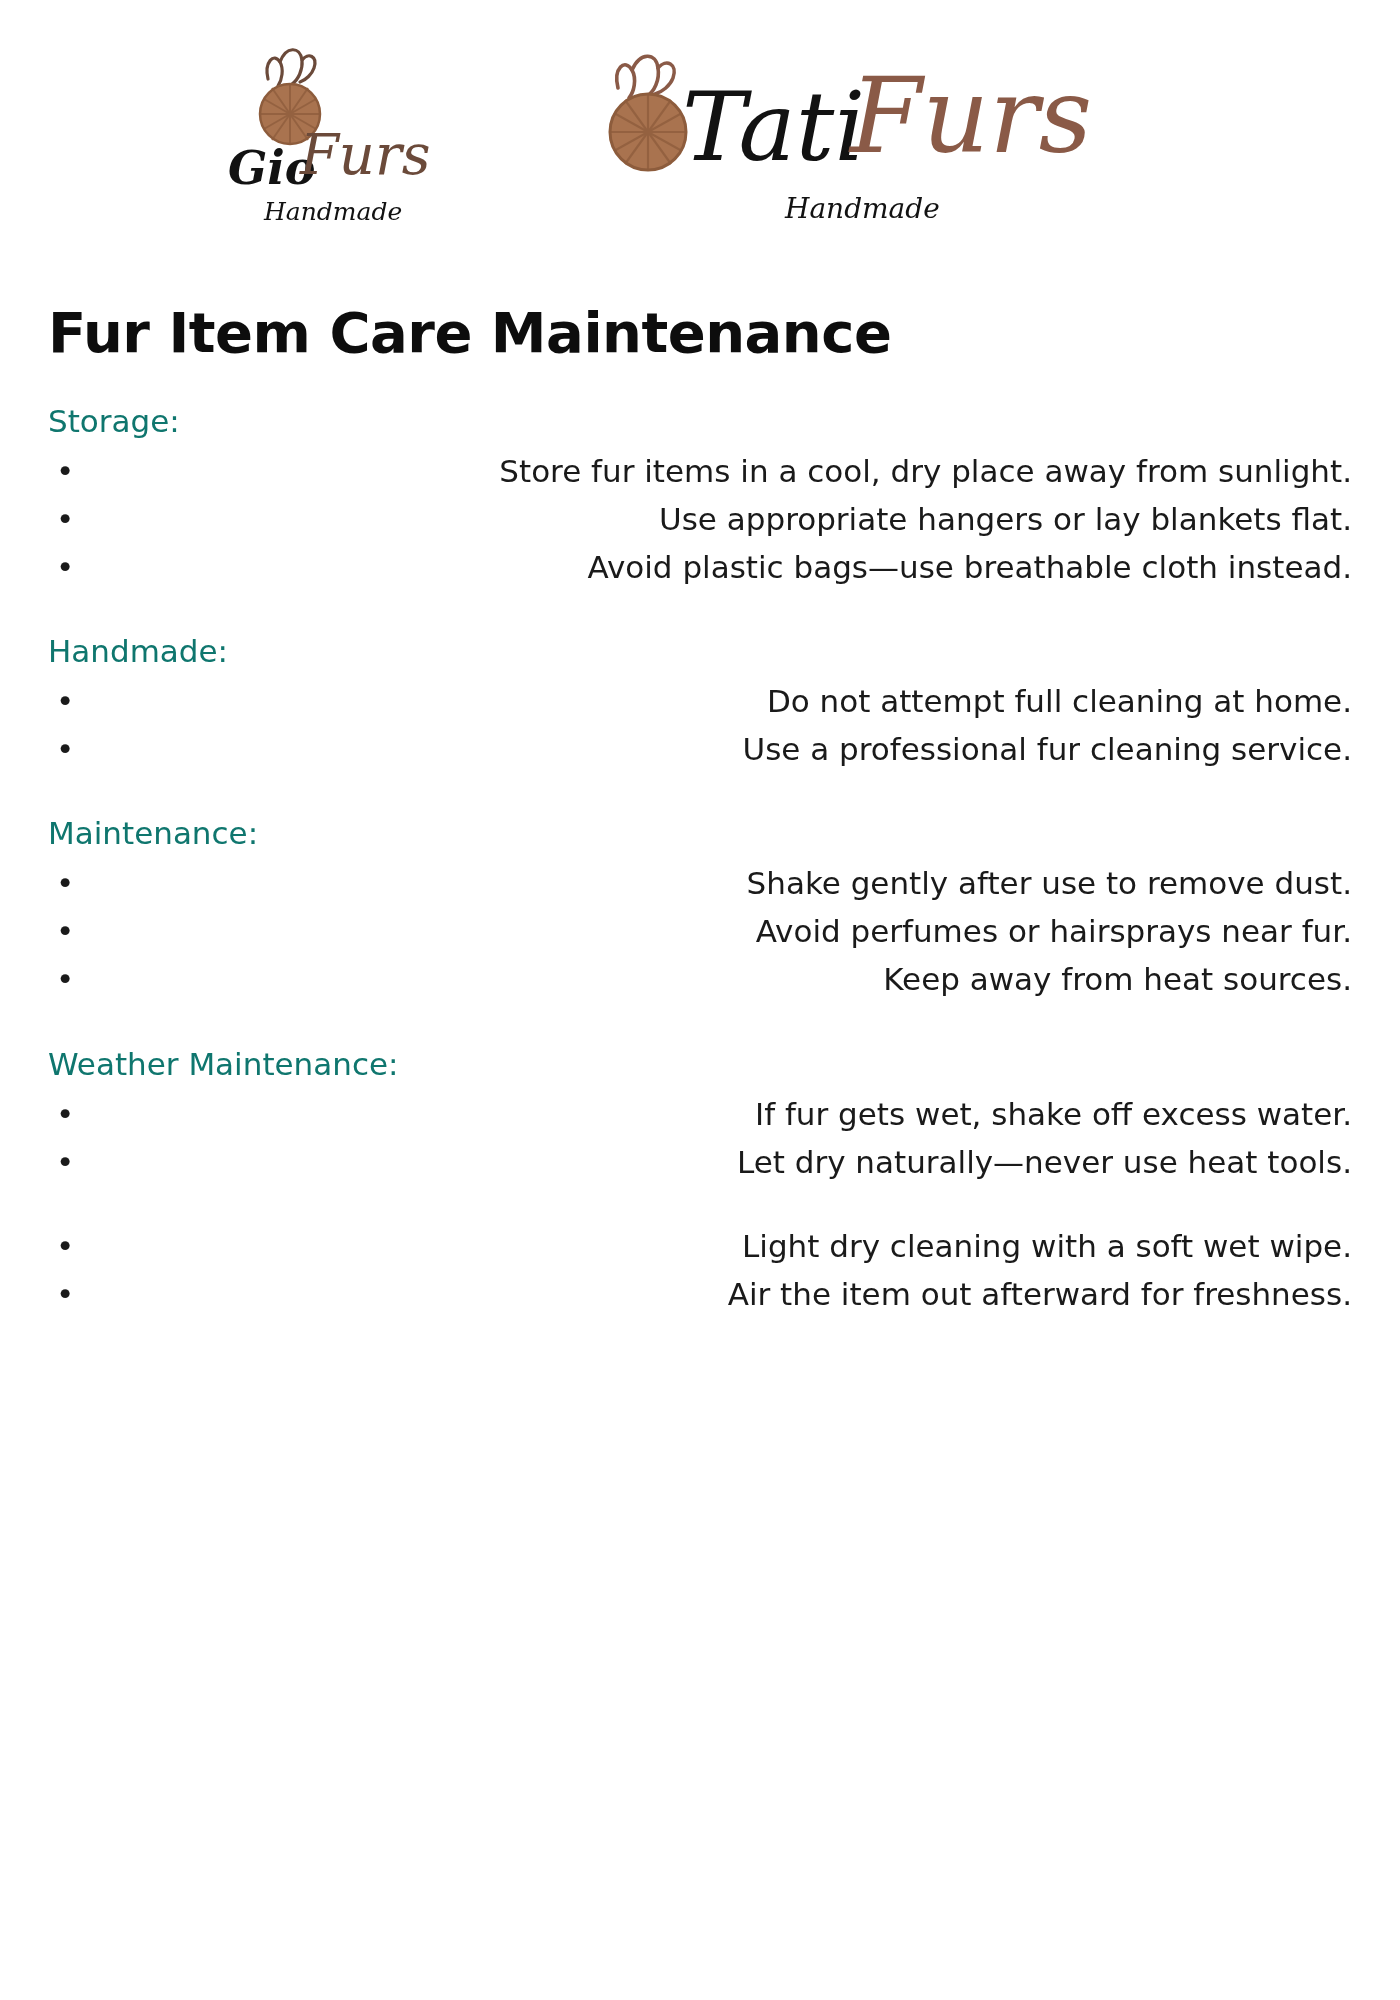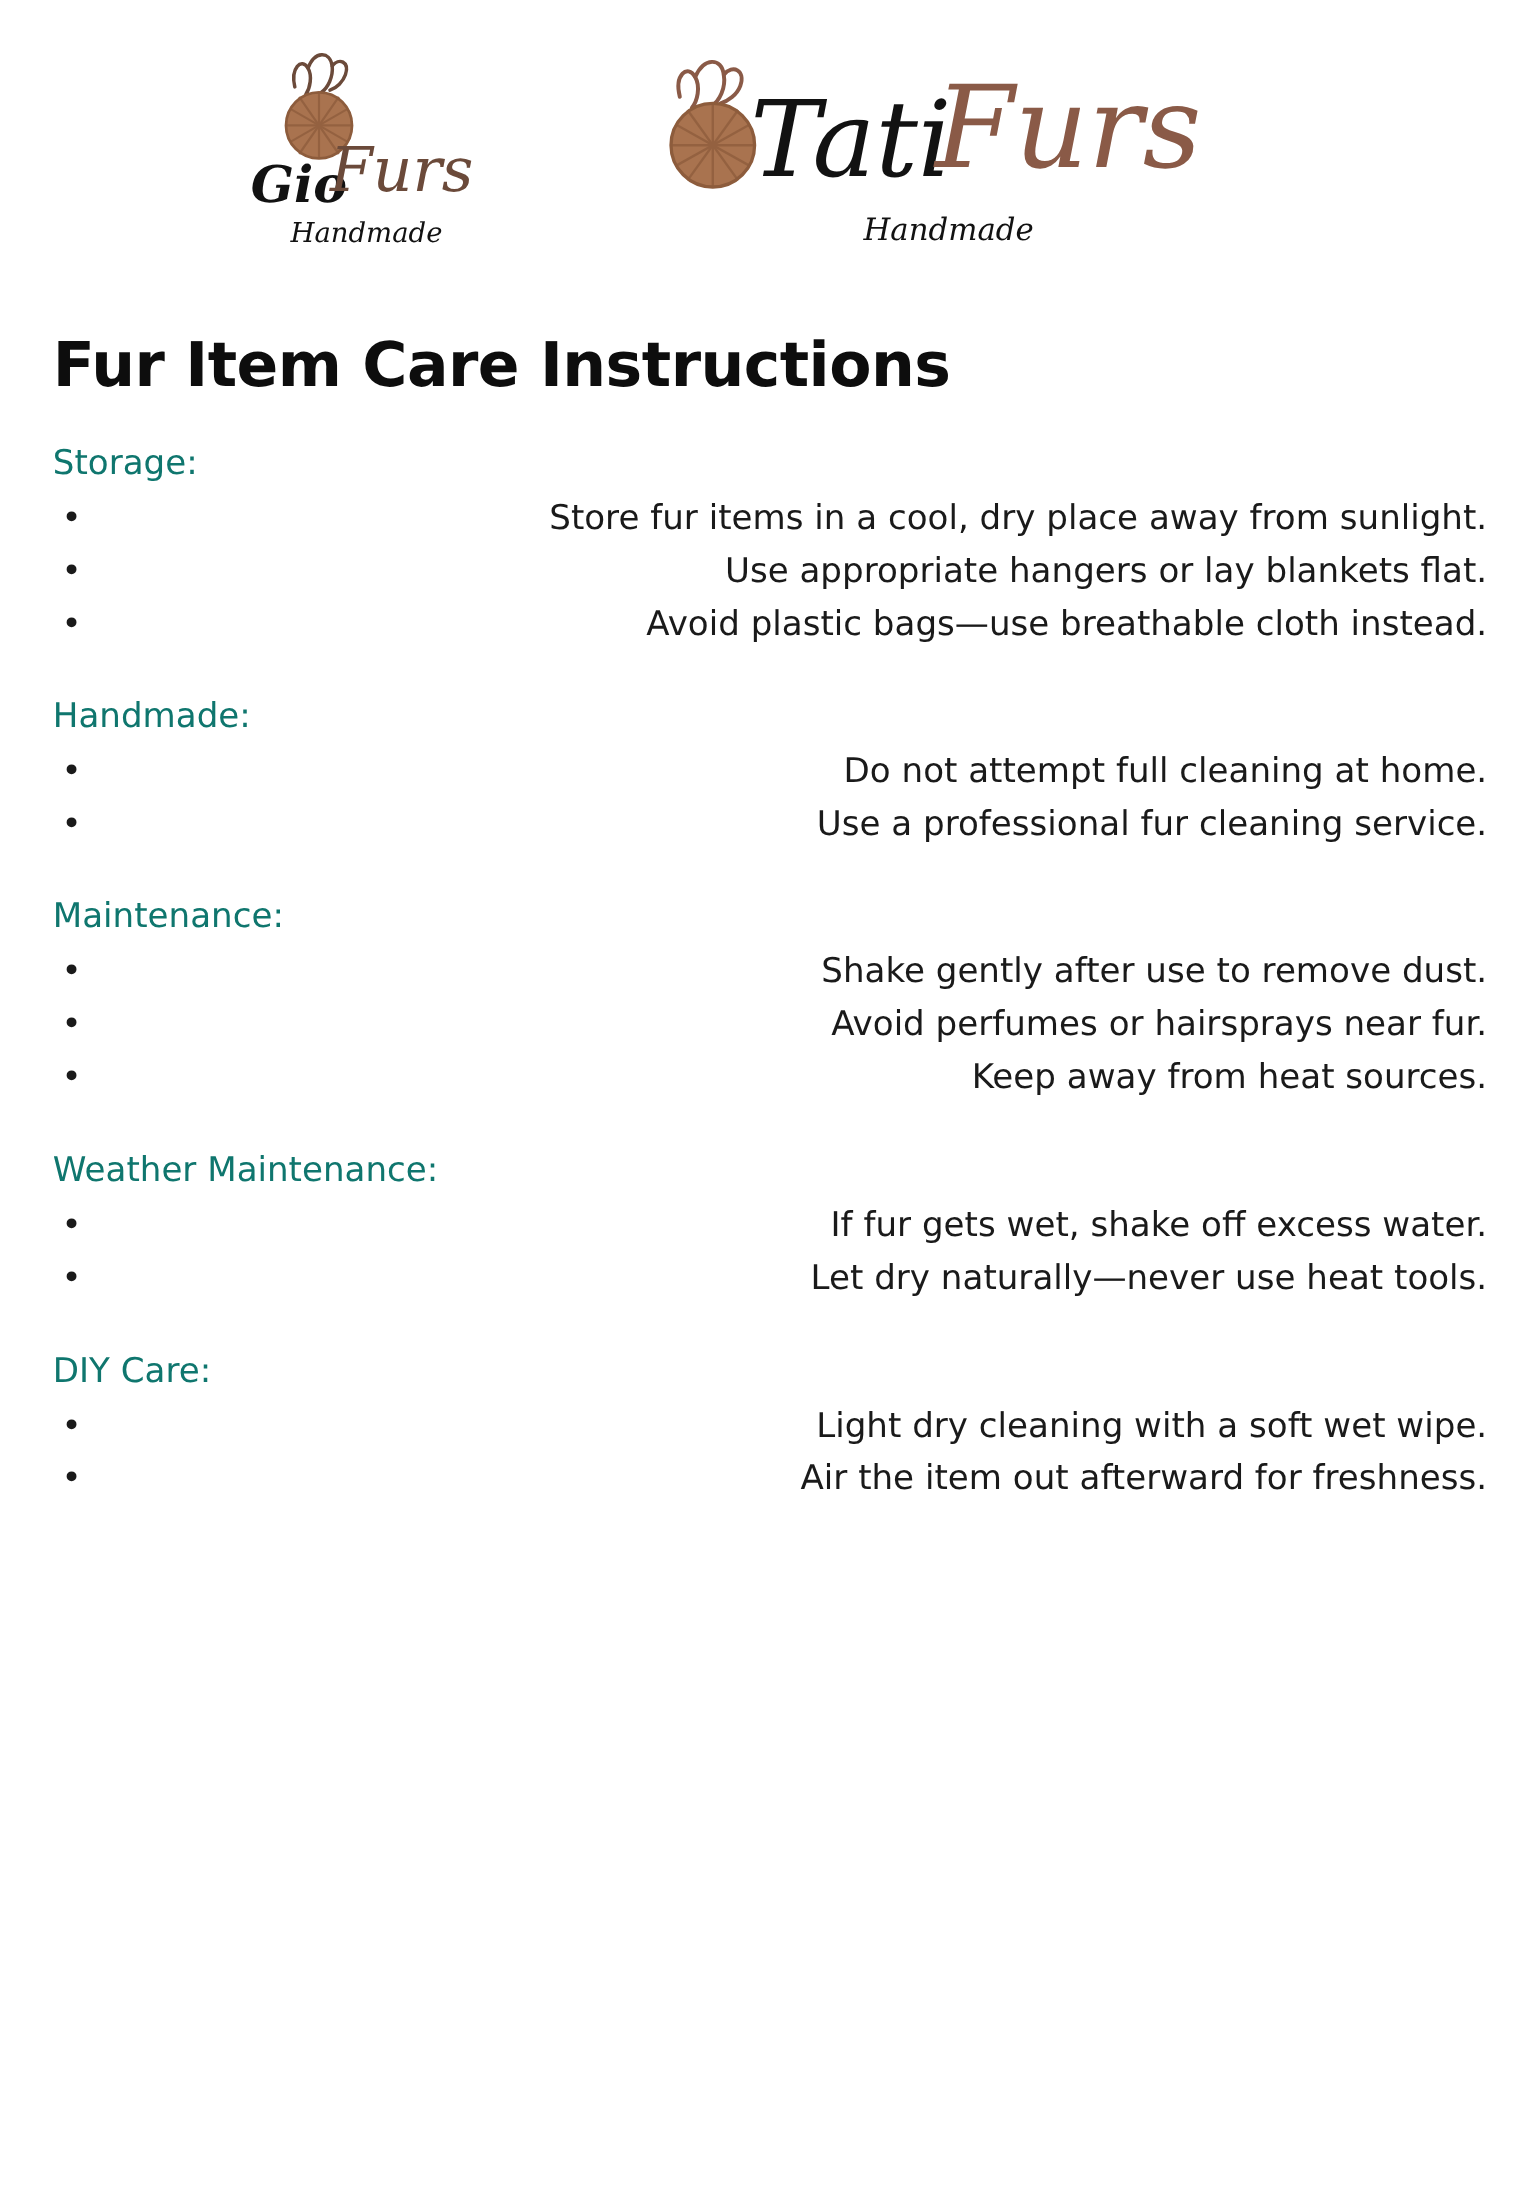--- a/index.html
+++ b/index.html
@@ -140,21 +140,21 @@
 
       <text x="82" y="120" font-family="DejaVu Serif, serif" font-style="italic" font-size="96" fill="#121212">Tati</text>
       <text x="250" y="112" font-family="DejaVu Serif, serif" font-style="italic" font-size="104" fill="#8a5a47">Furs</text>
       <text x="185" y="178" font-family="DejaVu Serif, serif" font-style="italic" font-size="28" fill="#121212">Handmade</text>
     </svg>
   </div>
 
 </div>
 
 <div class="doc">
-  <h1 class="title">Fur Item Care Instructions</h1>
+  <h1 class="title">Fur Item Care Maintenance</h1>
   <div id="sections">
       <div class="section">
         <div class="section-heading">Storage:</div>
         <ul class="bullets">
           <li>Store fur items in a cool, dry place away from sunlight.</li>
           <li>Use appropriate hangers or lay blankets flat.</li>
           <li>Avoid plastic bags—use breathable cloth instead.</li>
         </ul>
       </div>
       <div class="section">
@@ -173,20 +173,19 @@
         </ul>
       </div>
       <div class="section">
         <div class="section-heading">Weather Maintenance:</div>
         <ul class="bullets">
           <li>If fur gets wet, shake off excess water.</li>
           <li>Let dry naturally—never use heat tools.</li>
         </ul>
       </div>
       <div class="section">
-        <div class="section-heading">DIY Care:</div>
         <ul class="bullets">
           <li>Light dry cleaning with a soft wet wipe.</li>
           <li>Air the item out afterward for freshness.</li>
         </ul>
       </div>
     </div>
 </div>
 
 </body></html>

